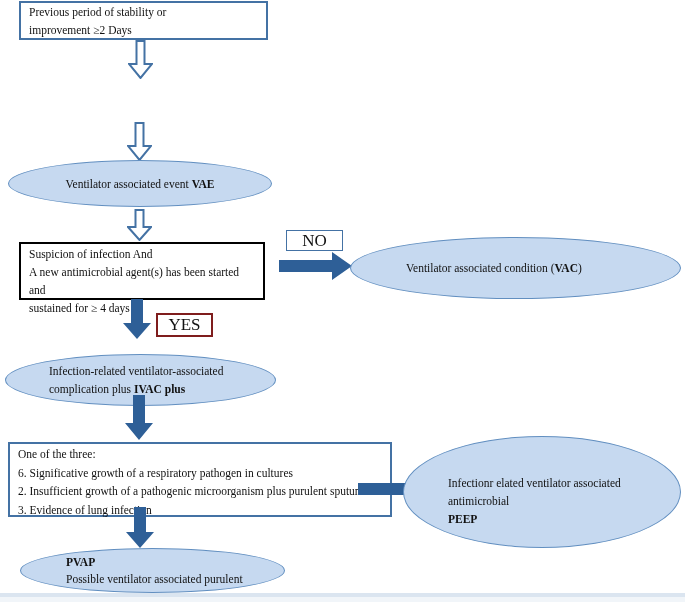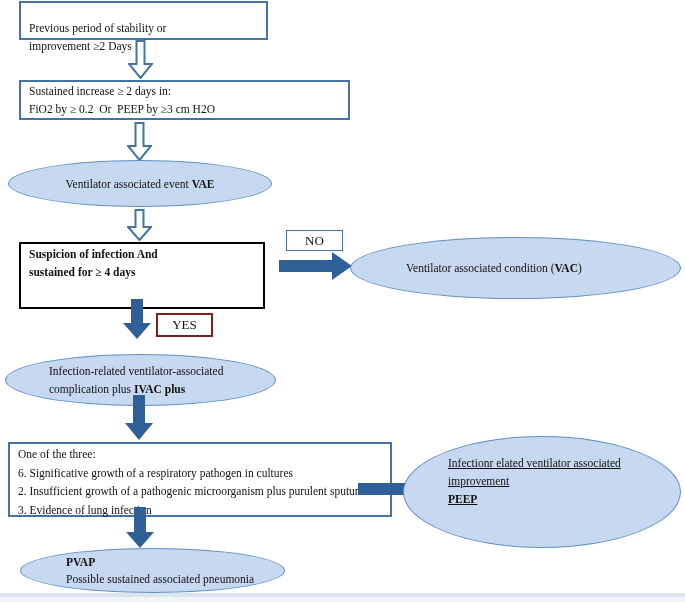--- a/index.html
+++ b/index.html
@@ -33,59 +33,56 @@
     flex-direction:column;
     justify-content:center;
   }
   .ellipse .eline{white-space:pre-wrap;}
   .center-text{align-items:center;}
   .label-box{
     position:absolute;
     background:#ffffff;
     box-sizing:border-box;
     display:flex;align-items:center;justify-content:center;
-    font-size:13px;
+    font-size:17px;
   }
   svg.arrow{position:absolute;display:block;}
   b{font-weight:bold;}
   .bottom-strip{position:absolute;left:0;width:685px;}
 </style>
 </head>
 <body>
 
 <div class="canvas">
 
-  <div class="box border-blue" style="left:19px;top:1px;width:249px;height:39px;padding:16px 0 0 8px;">
+  <div class="box border-blue" style="left:19px;top:1px;width:249px;height:39px;padding:0 0 0 8px;">
     <div class="line">Previous period of stability or</div>
     <div class="line">improvement ≥2 Days</div>
   </div>
 
   <svg class="arrow" style="left:128px;top:40px;" width="25" height="39" viewBox="0 0 25 39">
     <polygon points="8.5,1 16.5,1 16.5,24 24,24 12.5,38 1,24 8.5,24" fill="#ffffff" stroke="#4472a4" stroke-width="2"></polygon>
   </svg>
 
-  <div class="box border-blue" style="left:19px;top:80px;width:331px;height:40px;padding:0 0 0 8px;">
-    <div class="line">Sustained increase ≥ 2 days in:</div>
-    <div class="line">FiO2 by ≥ 0.2  Or  PEEP by ≥3 cm H2O</div>
-  </div>
 
   <svg class="arrow" style="left:127px;top:122px;" width="25" height="39" viewBox="0 0 25 39">
     <polygon points="8.5,1 16.5,1 16.5,24 24,24 12.5,38 1,24 8.5,24" fill="#ffffff" stroke="#4472a4" stroke-width="2"></polygon>
   </svg>
 
   <div class="ellipse center-text" style="left:8px;top:160px;width:264px;height:47px;">
     <div class="eline"><span>Ventilator associated event </span><b>VAE</b></div>
   </div>
 
   <svg class="arrow" style="left:127px;top:209px;" width="25" height="32" viewBox="0 0 25 32">
     <polygon points="8.5,1 16.5,1 16.5,18 24,18 12.5,31 1,18 8.5,18" fill="#ffffff" stroke="#4472a4" stroke-width="2"></polygon>
   </svg>
 
-  <div class="box border-black" style="left:19px;top:242px;width:246px;height:67px;padding:1px 9px 0 8px;font-weight:bold;">
+  <div class="box border-black" style="left:19px;top:242px;width:246px;height:58px;padding:1px 9px 0 8px;">
     <div class="line">Suspicion of infection And</div>
+    <div class="line">A new antimicrobial agent(s) has been started and</div>
     <div class="line">sustained for ≥ 4 days</div>
   </div>
 
   <div class="label-box" style="left:286px;top:230px;width:57px;height:21px;border:1.5px solid #4472a4;">
     <span>NO</span>
   </div>
 
   <svg class="arrow" style="left:279px;top:252px;" width="73" height="28" viewBox="0 0 73 28">
     <polygon points="0,8 53,8 53,0 73,14 53,28 53,20 0,20" fill="#2e5f97"></polygon>
   </svg>
@@ -115,31 +112,31 @@
     <div class="line">One of the three:</div>
     <div class="line">6. Significative growth of a respiratory pathogen in cultures</div>
     <div class="line">2. Insufficient growth of a pathogenic microorganism plus purulent sputum</div>
     <div class="line">3. Evidence of lung infection</div>
   </div>
 
   <svg class="arrow" style="left:358px;top:475px;" width="72" height="28" viewBox="0 0 72 28">
     <polygon points="0,8 52,8 52,0 72,14 52,28 52,20 0,20" fill="#2e5f97"></polygon>
   </svg>
 
-  <div class="ellipse" style="left:403px;top:436px;width:278px;height:112px;padding-left:44px;justify-content:flex-start;padding-top:17px;text-decoration:underline;">
+  <div class="ellipse" style="left:403px;top:436px;width:278px;height:112px;padding-left:44px;justify-content:center;padding-top:17px;">
     <div class="eline">Infectionr elated ventilator associated</div>
-    <div class="eline">improvement</div>
+    <div class="eline">antimicrobial</div>
     <div class="eline"><b>PEEP</b></div>
   </div>
 
   <svg class="arrow" style="left:126px;top:507px;" width="28" height="41" viewBox="0 0 28 41">
     <polygon points="8,0 20,0 20,25 28,25 14,41 0,25 8,25" fill="#2e5f97"></polygon>
   </svg>
 
   <div class="ellipse" style="left:20px;top:548px;width:265px;height:45px;padding-left:45px;line-height:17px;">
     <div class="eline"><b>PVAP</b></div>
-    <div class="eline">Possible sustained associated pneumonia</div>
+    <div class="eline">Possible ventilator associated purulent</div>
   </div>
 
   <div class="bottom-strip" style="top:593px;height:4px;background:#dbe5f0;"></div>
   <div class="bottom-strip" style="top:597px;height:5px;background:#f1f5f9;"></div>
 
 </div>
 
 </body></html>

